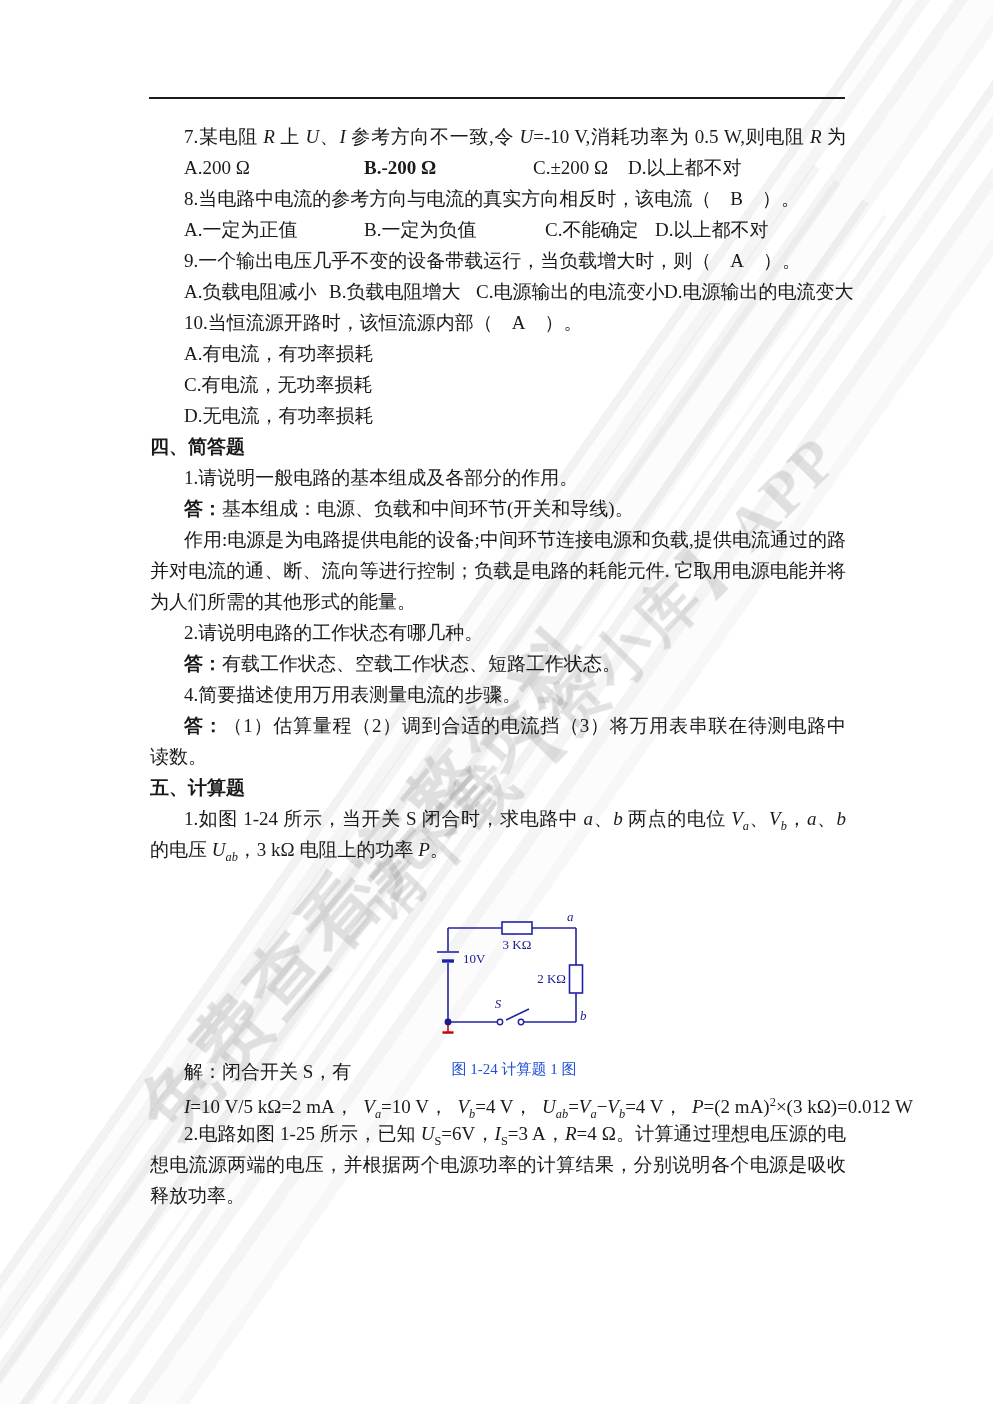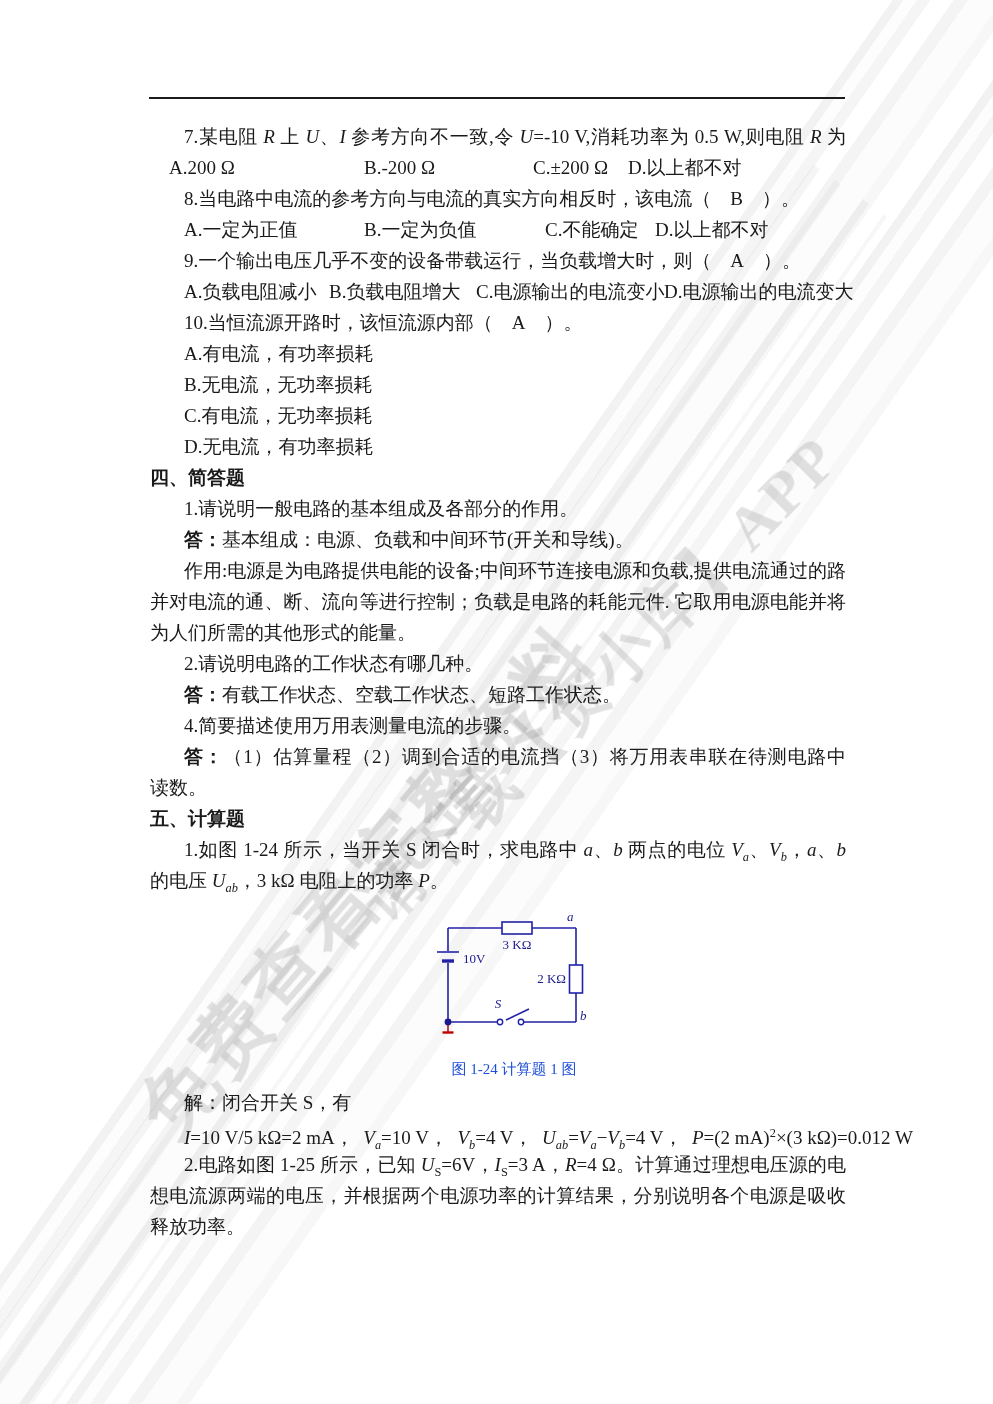--- a/index.html
+++ b/index.html
@@ -68,42 +68,41 @@
     <div class="wm-text wm2">请下载【资小库】APP</div>
   </div>
 
   <div class="content">
 
     <div class="rule"></div>
 
     <div class="body-col">
         <div class="ln ind fill">7.某电阻 <i>R</i> 上 <i>U</i>、<i>I</i> 参考方向不一致,令 <i>U</i>=-10 V,消耗功率为 0.5 W,则电阻 <i>R</i> 为（ A ）。</div>
         <div class="ln opts">
-          <span style="left: 19px;">A.200 Ω</span>
-          <span style="left: 214px;">B.-200 Ω</span>
+          <span style="left: 34px;">A.200 Ω</span>
+          <span style="left: 214px; font-weight: bold;">B.-200 Ω</span>
           <span style="left: 358px; margin-left: 25px;">C.±200 Ω</span>
           <span style="left: 478px;">D.以上都不对</span>
         </div>
         <div class="ln ind">8.当电路中电流的参考方向与电流的真实方向相反时，该电流（ B ）。</div>
         <div class="ln opts">
           <span style="left: 34px; text-align: center;">A.一定为正值</span>
           <span style="left: 214px;">B.一定为负值</span>
           <span style="left: 395px;">C.不能确定</span>
           <span style="left: 505px;">D.以上都不对</span>
         </div>
         <div class="ln ind">9.一个输出电压几乎不变的设备带载运行，当负载增大时，则（ A ）。</div>
         <div class="ln opts">
           <span style="left: 34px;">A.负载电阻减小</span>
           <span style="left: 179px;">B.负载电阻增大</span>
           <span style="left: 326px;">C.电源输出的电流变小</span>
           <span style="left: 514px;">D.电源输出的电流变大</span>
         </div>
         <div class="ln ind">10.当恒流源开路时，该恒流源内部（ A ）。</div>
         <div class="ln ind">A.有电流，有功率损耗</div>
-        <div class="ln ind">B.无电流，无功率损耗</div>
         <div class="ln ind">C.有电流，无功率损耗</div>
         <div class="ln ind">D.无电流，有功率损耗</div>
         <div class="ln bold">四、简答题</div>
         <div class="ln ind">1.请说明一般电路的基本组成及各部分的作用。</div>
         <div class="ln ind"><b>答：</b>基本组成：电源、负载和中间环节(开关和导线)。</div>
         <div class="ln ind fill">作用:电源是为电路提供电能的设备;中间环节连接电源和负载,提供电流通过的路径，</div>
         <div class="ln fill">并对电流的通、断、流向等进行控制；负载是电路的耗能元件. 它取用电源电能并将其转换</div>
         <div class="ln">为人们所需的其他形式的能量。</div>
         <div class="ln ind">2.请说明电路的工作状态有哪几种。</div>
         <div class="ln ind"><b>答：</b>有载工作状态、空载工作状态、短路工作状态。</div>

